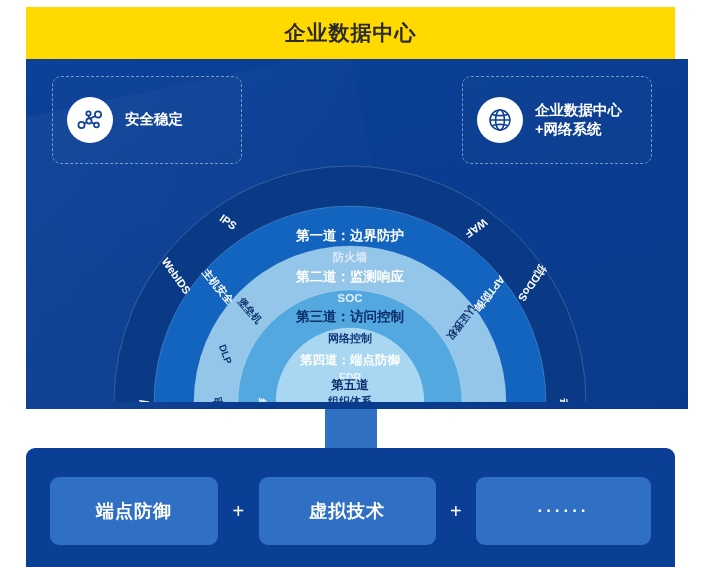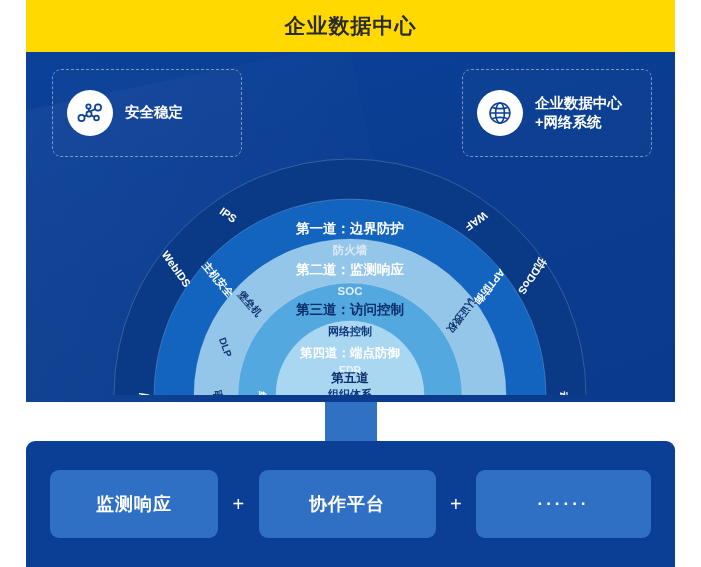--- a/index.html
+++ b/index.html
@@ -4,37 +4,38 @@
 <title>企业数据中心</title>
 <style>
   html,body{margin:0;padding:0;}
   body{
     width:701px;height:567px;
     background:#ffffff;
     font-family:"Liberation Sans","DejaVu Sans",sans-serif;
     overflow:hidden;
     position:relative;
   }
-  .page{position:relative;width:701px;height:438px;}
+  .page{position:relative;width:701px;height:438px;margin-top:7px;}
 
   
   .header-band{
     position:absolute;left:26px;top:0;width:649px;height:52px;
     background:#ffd900;
     display:flex;align-items:center;justify-content:center;
   }
   .header-title{
     font-size:21px;font-weight:bold;color:#2b2b2b;letter-spacing:1px;
   }
 
   
   .main-panel{
     position:absolute;left:26px;top:52px;width:649px;height:350px;
     background:linear-gradient(160deg,#0b4199 0%,#0a3d91 45%,#0a3a8b 100%);
     overflow:hidden;
+    padding-left:13px;
   }
   .panel-sheen{
     position:absolute;left:-60px;top:30px;width:420px;height:320px;
     background:linear-gradient(120deg,rgba(255,255,255,0.045),rgba(255,255,255,0));
     transform:rotate(-12deg);
     pointer-events:none;
   }
 
   
   .cards-row{
@@ -198,21 +199,21 @@
           <rect x="0" y="242" width="649" height="12" fill="#0a3a8b"></rect>
         </svg>
     </div>
 
   </div>
 
   <div class="connector"></div>
 
   <div class="bottom-panel">
     <div class="bottom-row">
-      <div class="tech-box b1">监测响应</div>
+      <div class="tech-box b1">端点防御</div>
       <div class="plus">+</div>
-      <div class="tech-box b2">协作平台</div>
+      <div class="tech-box b2">虚拟技术</div>
       <div class="plus">+</div>
       <div class="tech-box b3 dots">······</div>
     </div>
   </div>
 
 </div>
 
 </body></html>

